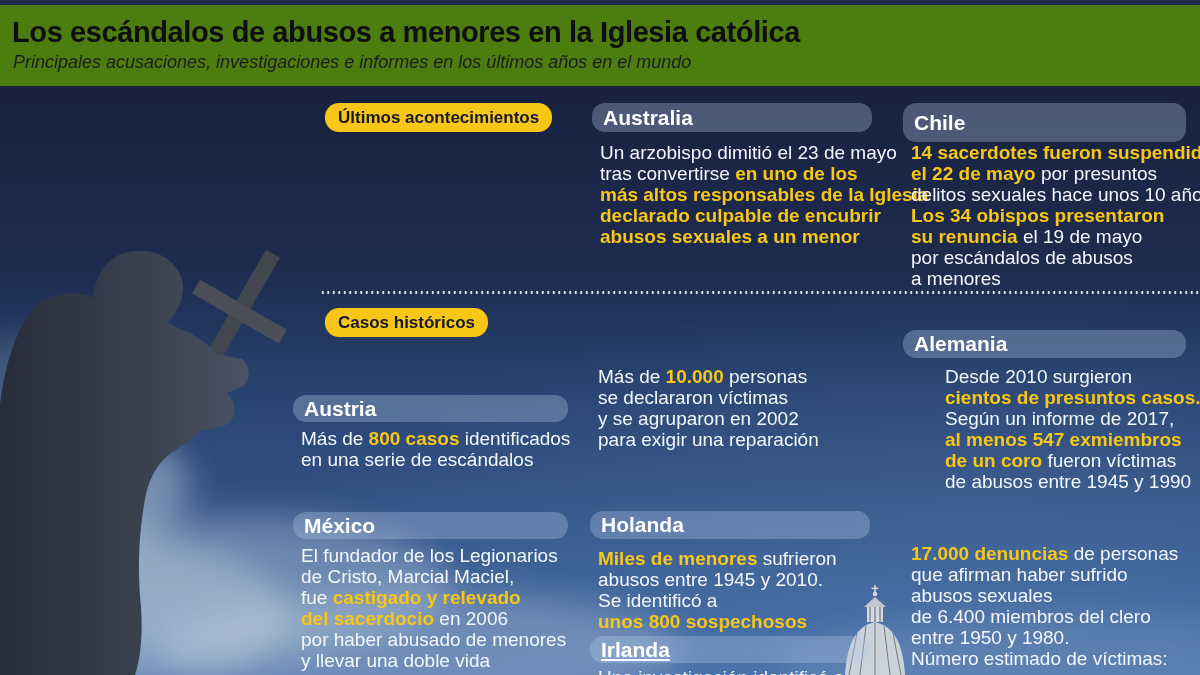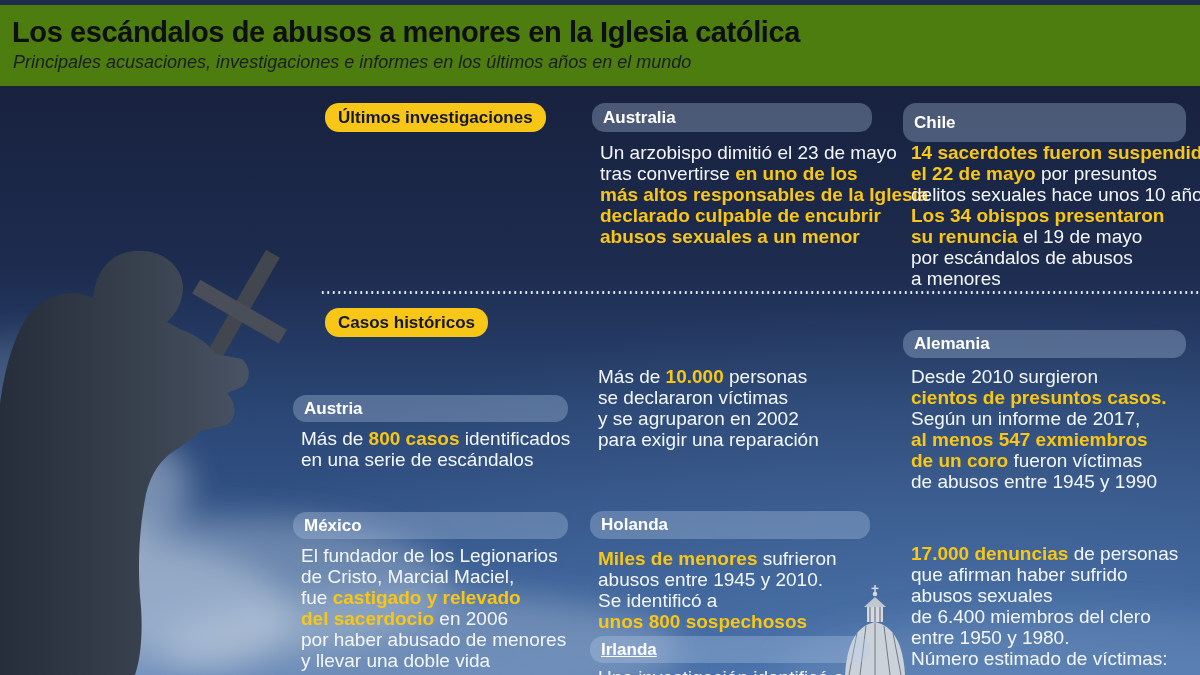--- a/index.html
+++ b/index.html
@@ -6,33 +6,33 @@
   body{width:1200px;height:675px;overflow:hidden;font-family:"Liberation Sans",sans-serif;background:#fff;}
   .top-strip{height:5px;background:#1e2b4d;}
   .masthead{height:81px;background:#4d7c0f;box-sizing:border-box;padding:10px 0 0 12px;}
   .masthead h1{margin:0;font-size:29px;font-weight:700;color:#0e0f12;letter-spacing:-0.4px;line-height:34px;}
   .masthead .subtitle{margin:3px 0 0 1px;font-style:italic;font-size:18px;color:#1c1d20;}
   .canvas{position:relative;width:1200px;height:589px;overflow:hidden;background:#22365c;}
   .bg{position:absolute;left:0;top:0;}
   .badge{position:absolute;background:#f7c616;color:#15182c;font-weight:700;font-size:17px;
          height:29px;line-height:29px;border-radius:14px;padding:0 13px;white-space:nowrap;}
   .cbar{position:absolute;background:rgba(184,206,232,0.32);border-radius:13px;color:#ffffff;
-        font-weight:700;font-size:17px;display:flex;align-items:center;padding-left:11px;box-sizing:border-box;}
+        font-weight:700;font-size:21px;display:flex;align-items:center;padding-left:11px;box-sizing:border-box;}
   .para{position:absolute;font-size:19px;line-height:21px;color:#f4f7fa;white-space:pre;}
   .para .hl{color:#f7c616;font-weight:700;}
   .dotted{position:absolute;height:3px;background-image:radial-gradient(circle,#dde4ee 1.1px,rgba(0,0,0,0) 1.4px);
           background-size:5.5px 3px;background-repeat:repeat-x;}
   
   .badge-latest{left:325px;top:17px;}
   .badge-historic{left:325px;top:222px;}
   .sep{left:320px;top:205px;width:880px;}
   .p-aus-bar{left:592px;top:17px;width:280px;height:29px;}   .p-aus-txt{left:600px;top:56px;}
   .p-chi-bar{left:903px;top:17px;width:283px;height:39px;}   .p-chi-txt{left:911px;top:56px;}
   .p-can-bar{left:590px;top:244px;width:280px;height:28px;}  .p-can-txt{left:598px;top:280px;}
-  .p-ale-bar{left:903px;top:244px;width:283px;height:28px;}  .p-ale-txt{left:911px;top:280px;}
+  .p-ale-bar{left:903px;top:244px;width:283px;height:28px;}  .p-ale-txt{left:945px;top:280px;}
   .p-aut-bar{left:293px;top:309px;width:275px;height:27px;}  .p-aut-txt{left:301px;top:342px;}
   .p-mex-bar{left:293px;top:426px;width:275px;height:27px;}  .p-mex-txt{left:301px;top:459px;}
   .p-hol-bar{left:590px;top:425px;width:280px;height:28px;}  .p-hol-txt{left:598px;top:462px;}
   .p-irl-bar{left:590px;top:550px;width:280px;height:27px;text-decoration:underline;}  .p-irl-txt{left:598px;top:581px;}
   .p-usa-bar{left:903px;top:425px;width:283px;height:28px;}  .p-usa-txt{left:911px;top:457px;}
 </style>
 </head>
 <body>
 
 <div class="top-strip"></div>
@@ -119,21 +119,21 @@
           <path d="M875,521 L875,536"></path>
           <path d="M880,521 L880,536"></path>
       </g>
       <path d="M864,521 L886,521 L875,511 Z" fill="#c2c8d1"></path>
       <circle cx="875" cy="508" r="2.3" fill="#d6dae0"></circle>
       <rect x="874.3" y="499" width="1.5" height="8" fill="#d6dae0"></rect>
       <rect x="871.5" y="501.6" width="7" height="1.5" fill="#d6dae0"></rect>
     </g>
   </svg>
 
-  <div class="badge badge-latest">Últimos investigaciones</div>
+  <div class="badge badge-latest">Últimos acontecimientos</div>
   <div class="dotted sep"></div>
   <div class="badge badge-historic">Casos históricos</div>
 
   <div class="cbar p-aus-bar">Australia</div>
   <div class="para p-aus-txt"><span>Un arzobispo dimitió el 23 de mayo
 tras convertirse </span><span class="hl">en uno de los
 más altos responsables de la Iglesia
 declarado culpable de encubrir
 abusos sexuales a un menor</span></div>
 

